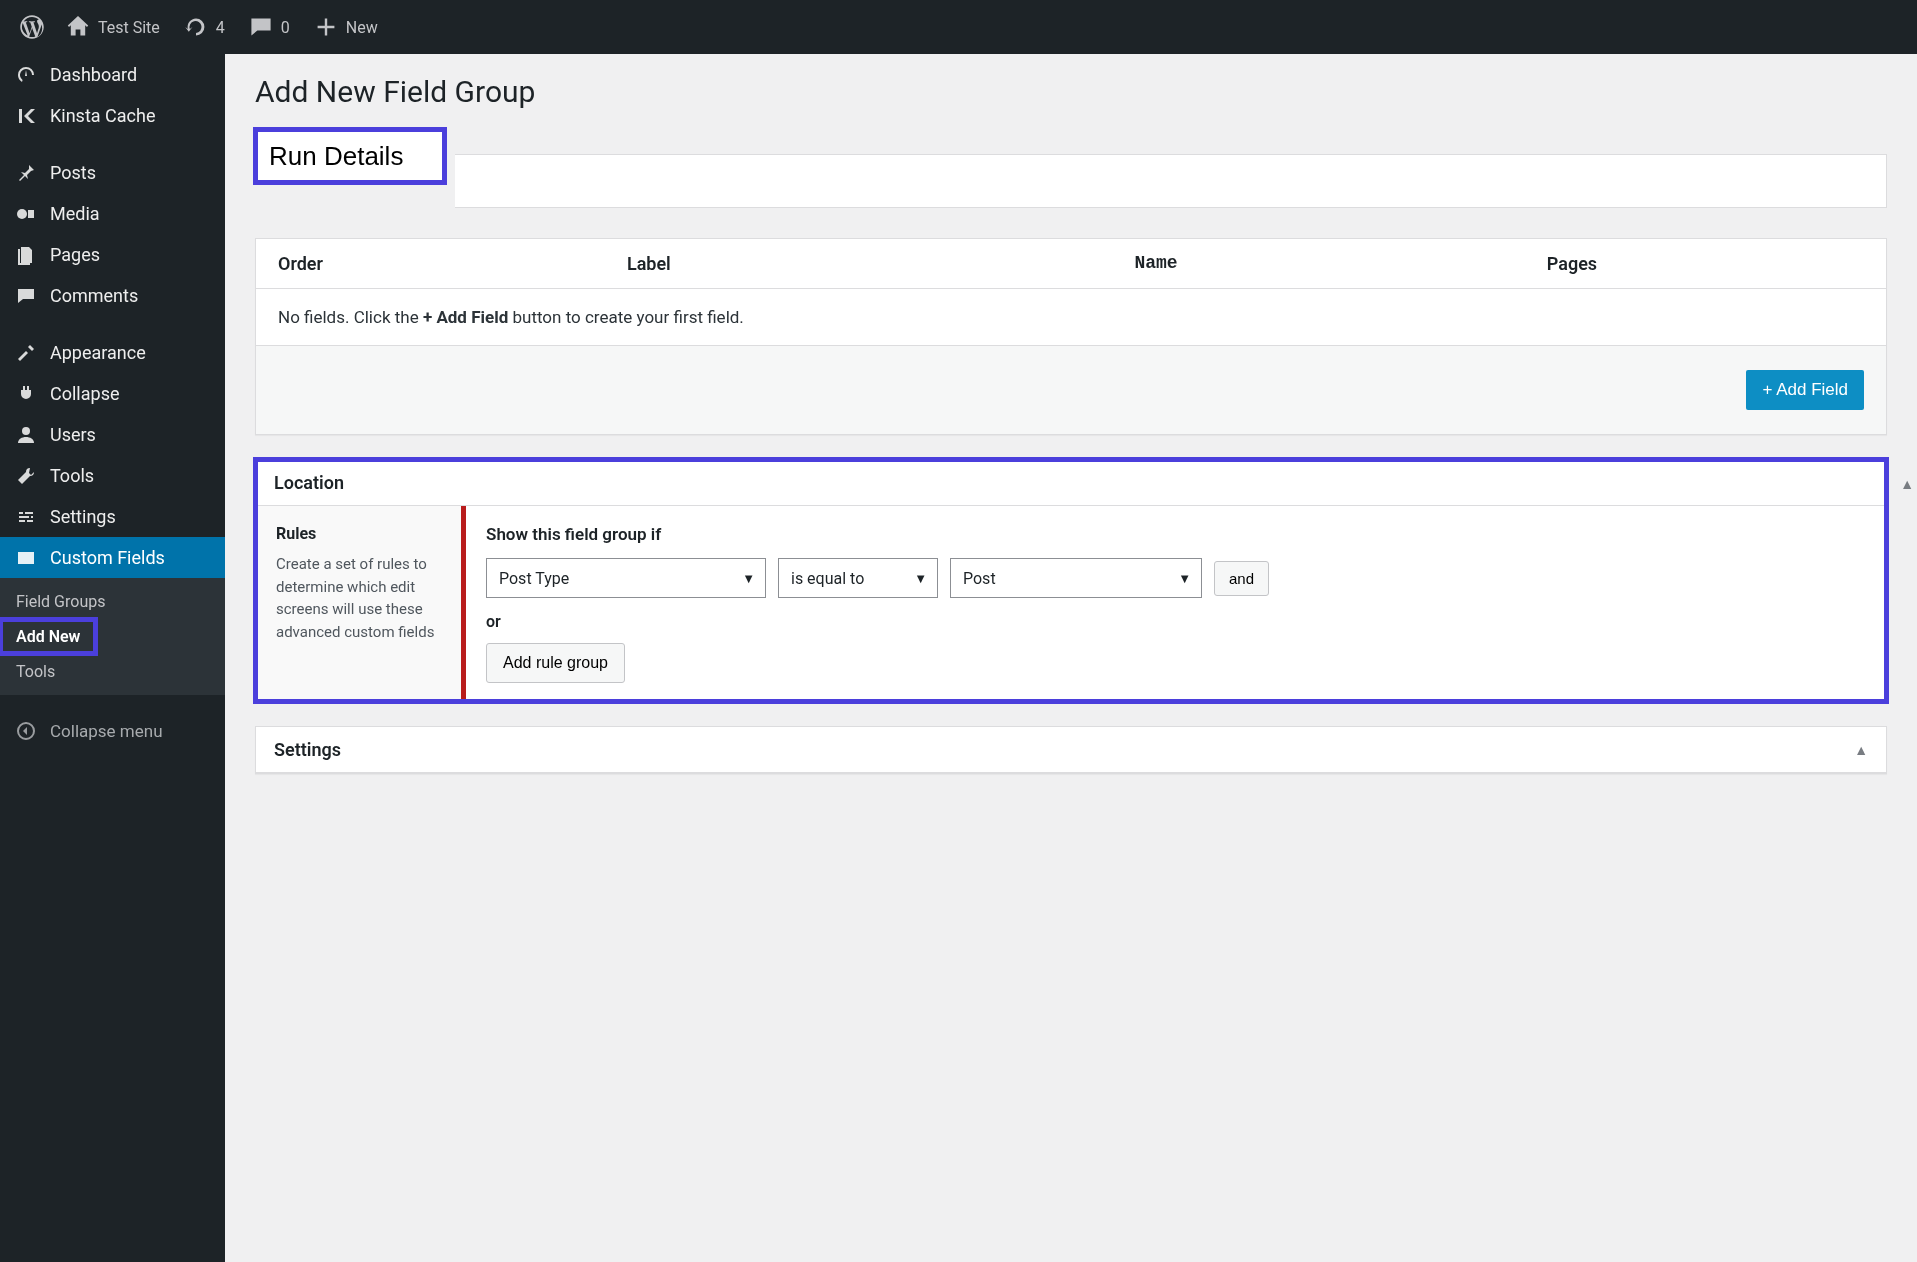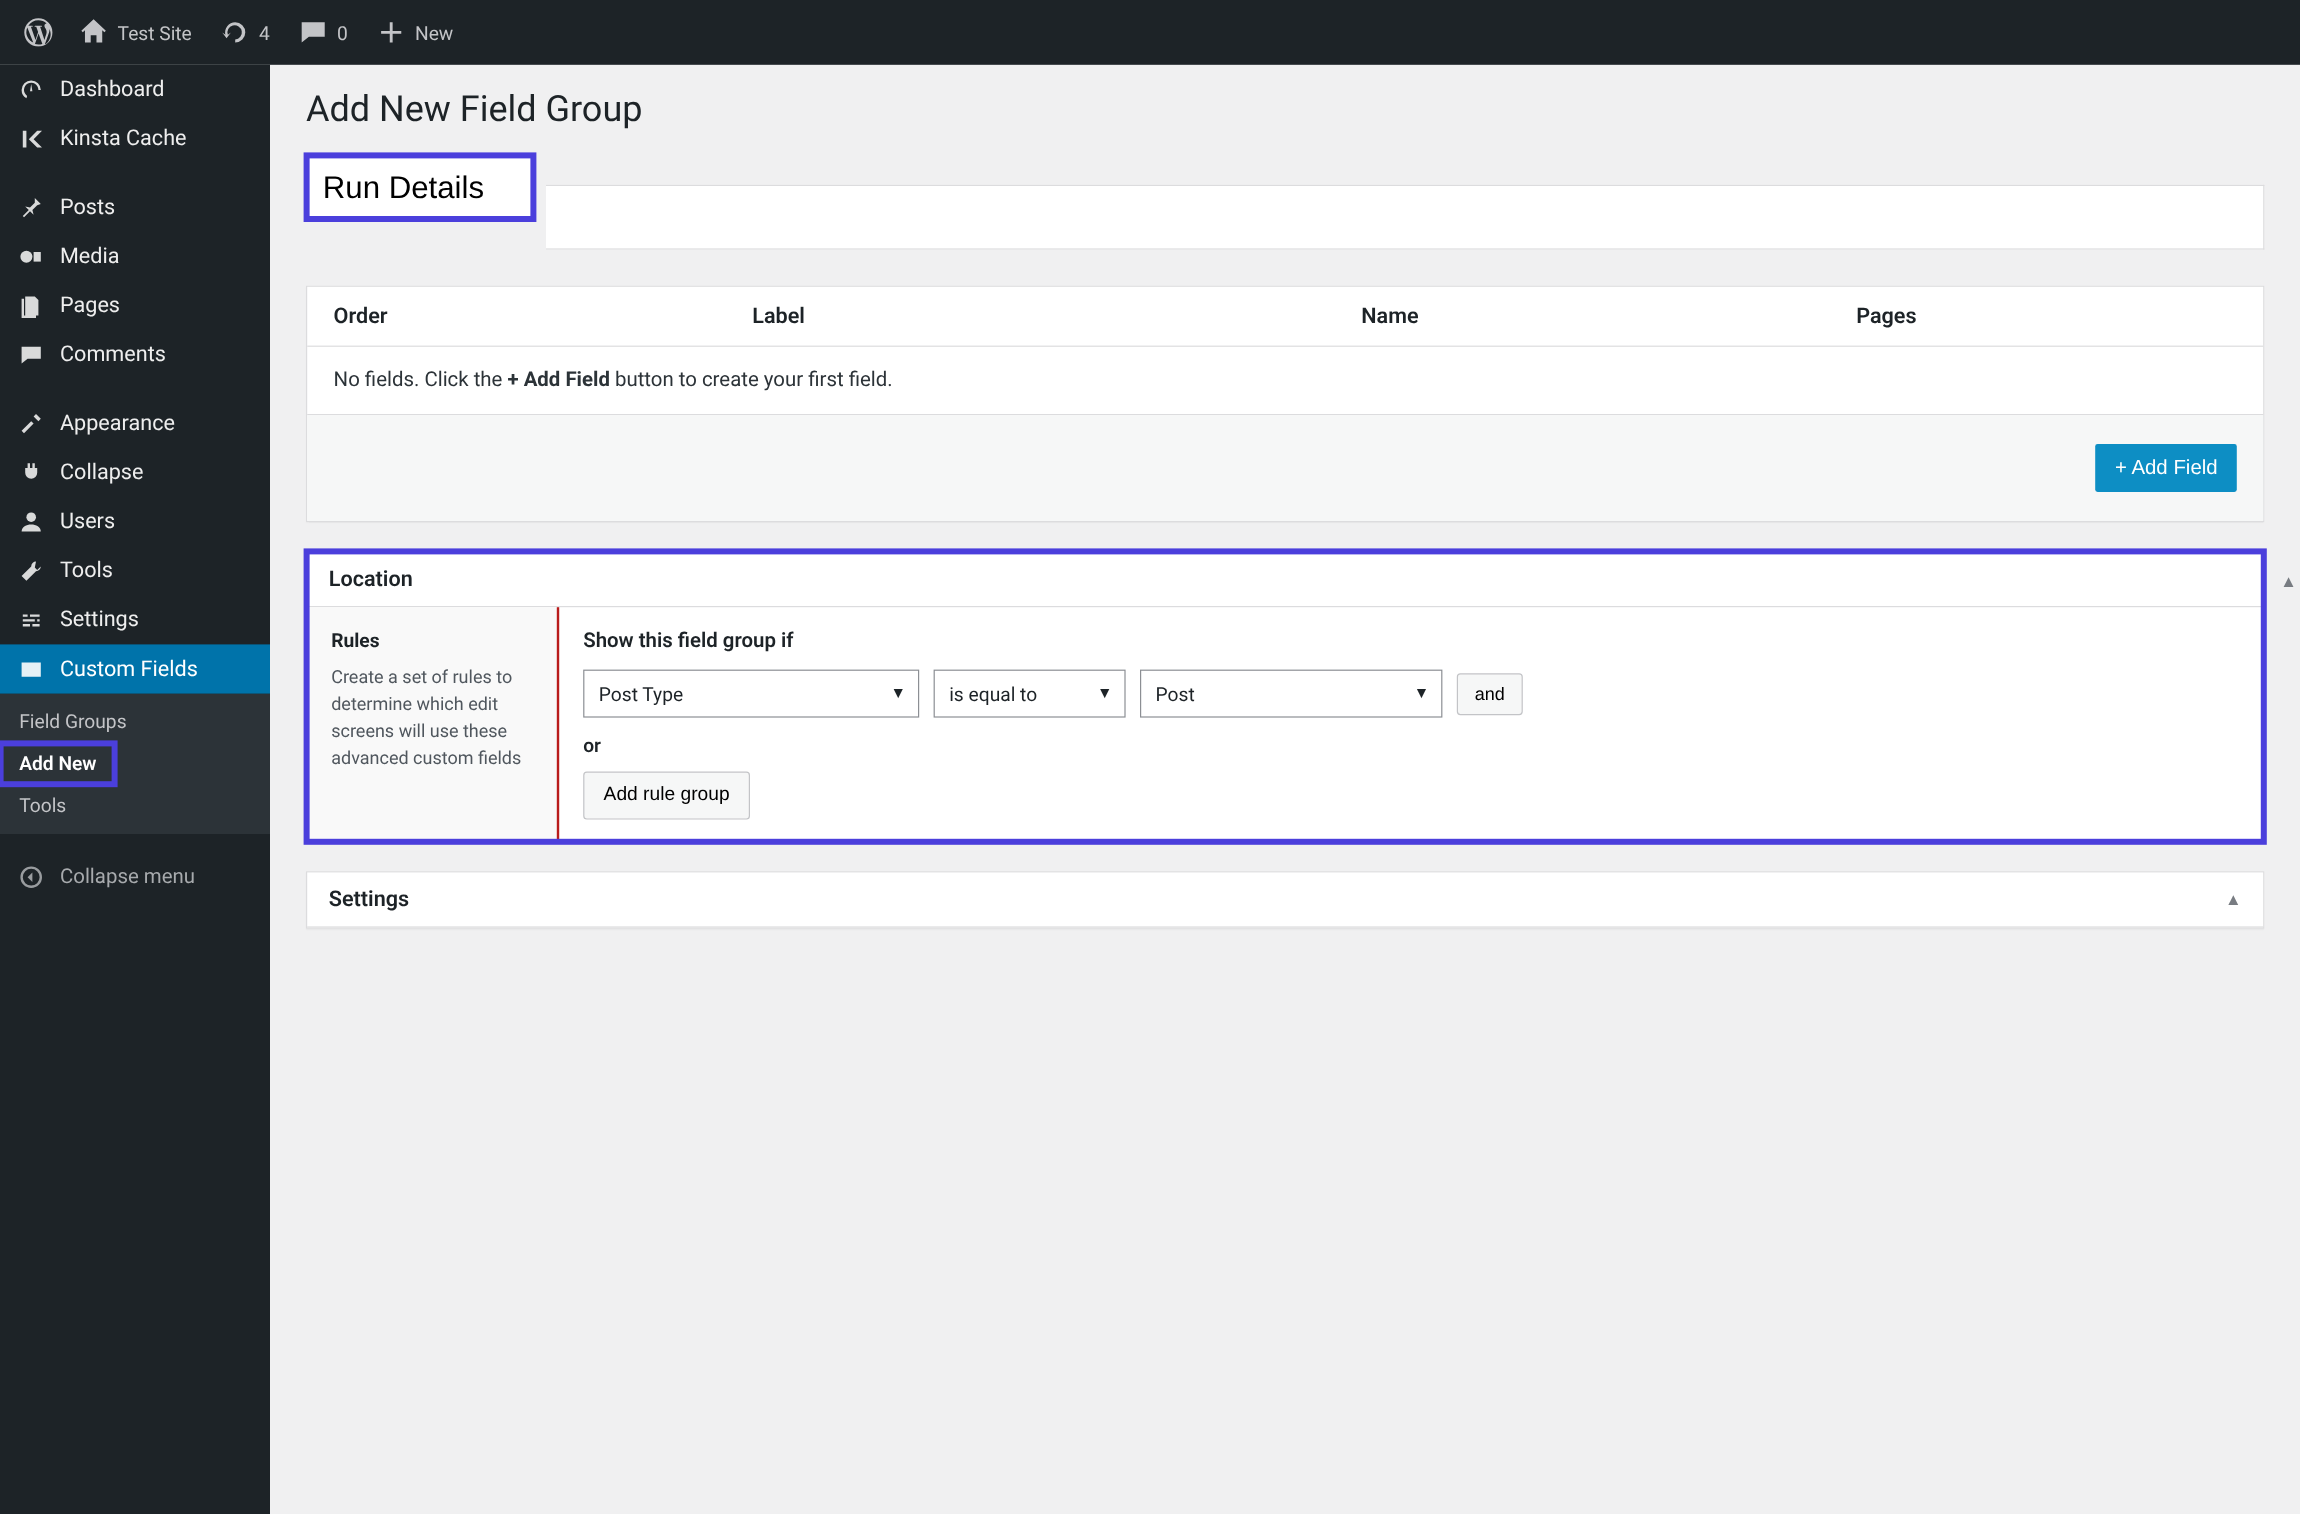--- a/index.html
+++ b/index.html
@@ -39,29 +39,29 @@
 
   .postbox { background:#fff; border:1px solid #dcdcde; margin-bottom:24px; box-shadow:0 1px 1px rgba(0,0,0,.04); position:relative; }
   .postbox-header { display:flex; justify-content:space-between; align-items:center; padding:12px 18px; border-bottom:1px solid #dcdcde; }
   .postbox-header h2 { font-size:18px; font-weight:600; }
   .toggle-indicator { font-size:14px; color:#787c82; cursor:pointer; }
 
   
   .fields-header { display:flex; padding:14px 22px; border-bottom:1px solid #dcdcde; font-weight:600; font-size:18px; }
   .col-order { width:22%; }
   .col-label { width:32%; }
-  .col-name  { width:26%; }
+  .col-name  { width:26%;font-family:Liberation Mono, monospace; }
   .col-type  { width:20%; }
   .no-fields { padding:18px 22px; font-size:17px; color:#2c3338; border-bottom:1px solid #dcdcde; }
   .fields-footer { padding:24px 22px; display:flex; justify-content:flex-end; background:#f6f7f7; }
   .btn-primary { background:#0d8ec4; color:#fff; border:none; padding:10px 16px; font-size:17px; cursor:pointer; border-radius:2px; }
 
   
   .location-body { display:flex; }
-  .loc-left { width:210px; padding:18px 20px; border-right:2px solid #b91c1c; background:#f9f9f9; }
+  .loc-left { width:210px; padding:18px 20px; border-right:5px solid #b91c1c; background:#f9f9f9; }
   .loc-left strong { font-size:16px; display:block; margin-bottom:10px; }
   .loc-left p { font-size:15px; color:#50575e; line-height:1.5; }
   .loc-right { flex:1; padding:18px 20px; }
   .loc-right .lbl { font-weight:600; font-size:17px; margin-bottom:14px; display:block; }
   .rule-row { display:flex; gap:12px; align-items:center; margin-bottom:14px; }
   .sel { position:relative; background:#fff; border:1px solid #8c8f94; height:40px; display:flex; align-items:center; padding:0 32px 0 12px; font-size:16px; cursor:pointer; }
   .sel::after { content:"▼"; position:absolute; right:10px; font-size:13px; color:#1d2327; }
   .sel.w1 { width:280px; }
   .sel.w2 { width:160px; }
   .sel.w3 { width:252px; }

